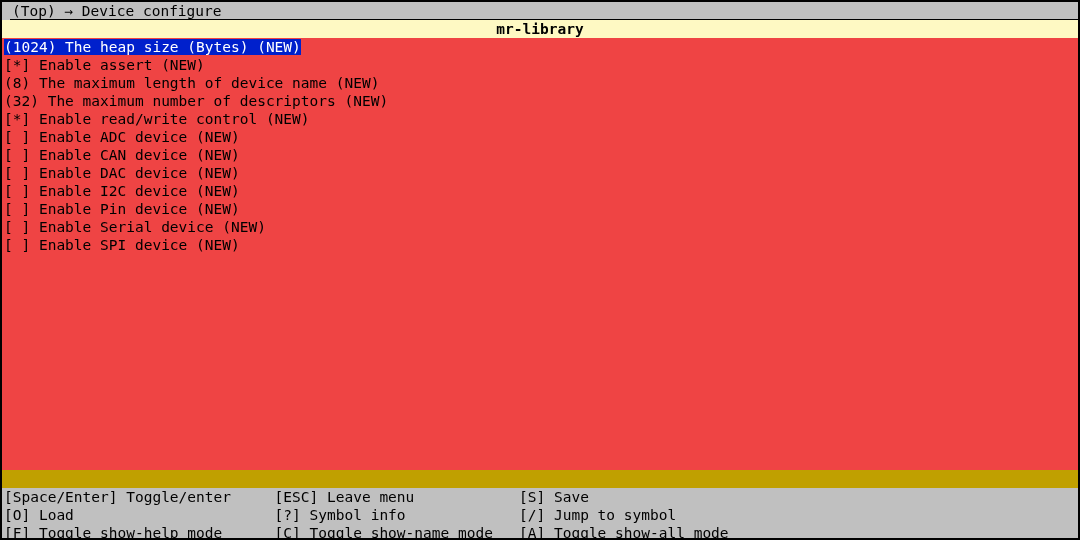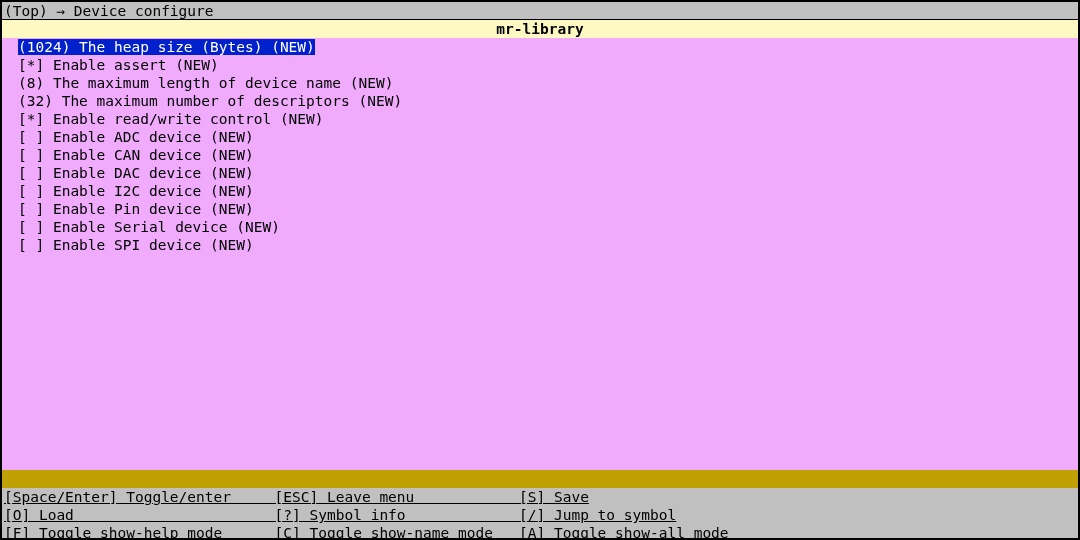--- a/index.html
+++ b/index.html
@@ -18,34 +18,35 @@
       line-height: 18px;
       letter-spacing: 0;
     }
     .breadcrumb {
       background: #c0c0c0;
       color: #000;
       padding: 0 2px;
       height: 18px;
       border-bottom: 1px solid #000;
       white-space: pre;
+      margin-left: 8px;
     }
     .title-bar {
       background: #fef9c3;
       color: #000;
       text-align: center;
       height: 18px;
       font-weight: bold;
       white-space: pre;
     }
     .menu-area {
-      background: #f0abfc;
+      background: #ef4444;
       color: #000;
       height: 432px;
-      padding: 0 16px;
+      padding: 0 2px;
     }
     .menu-item {
       height: 18px;
       white-space: pre;
       color: #000;
     }
     .menu-item.selected {
       display: inline-block;
     }
     .menu-item.selected span.hl {
@@ -57,21 +58,20 @@
       height: 18px;
     }
     .help-area {
       background: #c0c0c0;
       color: #000;
       padding: 0 2px;
     }
     .help-line {
       height: 18px;
       white-space: pre;
-      text-decoration: underline;
     }
   </style>
 </head>
 <body>
 
 <div class="breadcrumb">(Top) → Device configure</div>
 <div class="title-bar">mr-library</div>
 <div class="menu-area" id="menu-list"><div class="menu-item selected"><span class="hl">(1024) The heap size (Bytes) (NEW)</span></div><div class="menu-item">[*] Enable assert (NEW)</div><div class="menu-item">(8) The maximum length of device name (NEW)</div><div class="menu-item">(32) The maximum number of descriptors (NEW)</div><div class="menu-item">[*] Enable read/write control (NEW)</div><div class="menu-item">[ ] Enable ADC device (NEW)</div><div class="menu-item">[ ] Enable CAN device (NEW)</div><div class="menu-item">[ ] Enable DAC device (NEW)</div><div class="menu-item">[ ] Enable I2C device (NEW)</div><div class="menu-item">[ ] Enable Pin device (NEW)</div><div class="menu-item">[ ] Enable Serial device (NEW)</div><div class="menu-item">[ ] Enable SPI device (NEW)</div></div>
 <div class="separator-bar"></div>
 <div class="help-area" id="help-area">

